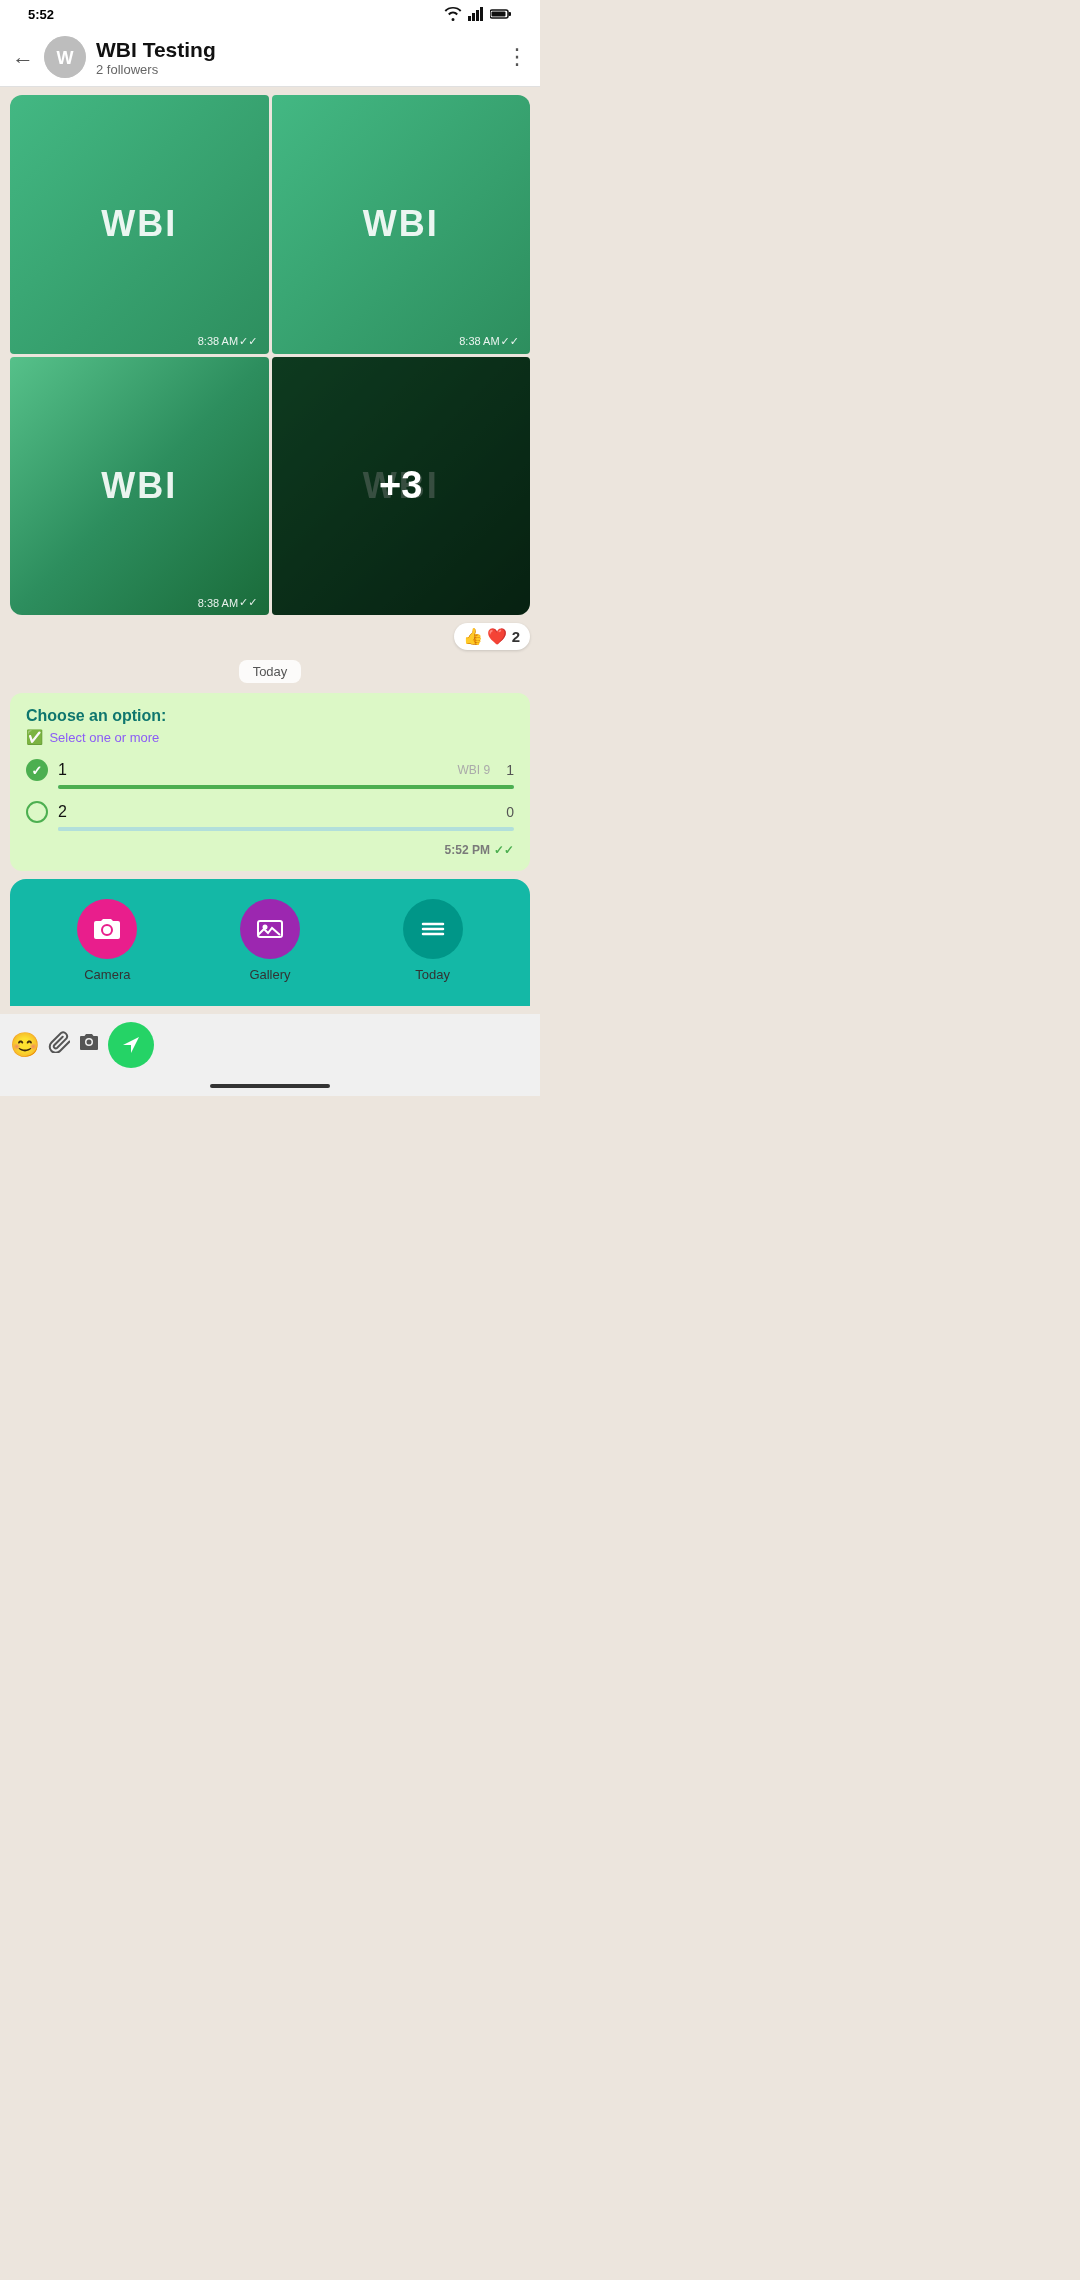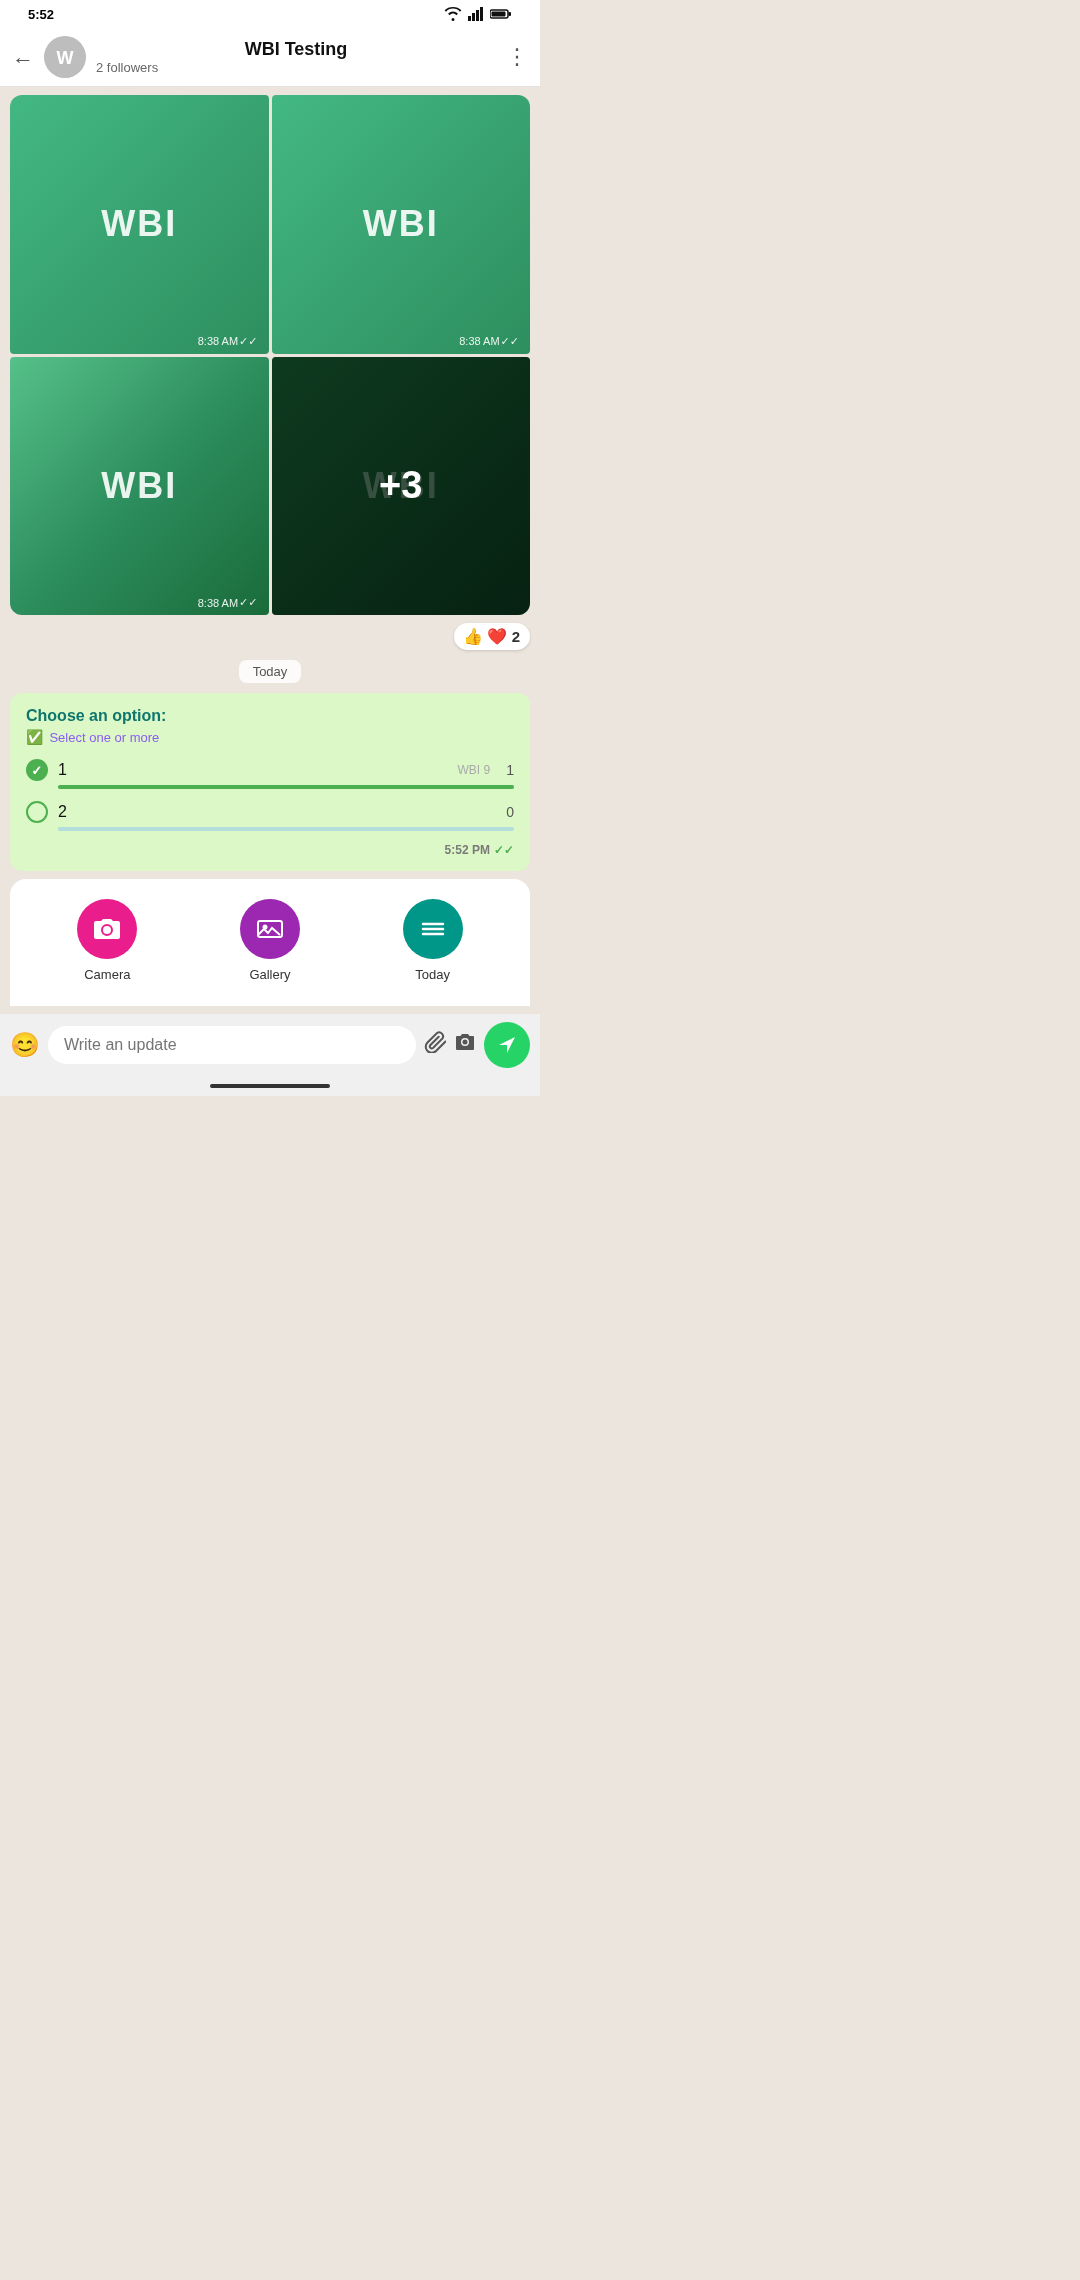--- a/index.html
+++ b/index.html
@@ -43,21 +43,21 @@
       height: 42px;
       border-radius: 50%;
       background: #ccc;
       display: flex;
       align-items: center;
       justify-content: center;
       overflow: hidden;
     }
     .header-avatar svg { width: 42px; height: 42px; }
     .header-info { flex: 1; }
-    .header-name { font-size: 18px; font-weight: 600; color: #111; text-align: center; }
+    .header-name { font-size: 21px; font-weight: 600; color: #111; }
     .header-subtitle { font-size: 13px; color: #666; }
     .header-more { font-size: 22px; color: #555; cursor: pointer; }
 
     
     .chat-area {
       background: #ece5dd;
       padding: 8px 10px;
       min-height: 600px;
     }
 
@@ -245,21 +245,21 @@
       align-items: center;
       gap: 4px;
       margin-top: 8px;
       font-size: 12px;
       color: #7a7a7a;
       font-weight: bold;
     }
 
     
     .attachment-panel {
-      background: #ffffff;
+      background: #14b8a6;
       border-radius: 16px 16px 0 0;
       padding: 20px 16px 24px;
       display: flex;
       justify-content: space-around;
       margin-top: 8px;
     }
     .attach-item {
       display: flex;
       flex-direction: column;
       align-items: center;
@@ -497,21 +497,20 @@
           <line x1="4" y1="17" x2="24" y2="17" stroke="white" stroke-width="2.5" stroke-linecap="round"></line>
         </svg>
       </div>
       <span class="attach-label">Today</span>
     </div>
   </div>
 </div>
 
 <div class="input-bar">
   <span class="emoji-btn">😊</span>
-  <input type="text" class="text-input" placeholder="Write an update" style="">
   <span class="attach-btn">
     <svg width="22" height="22" viewBox="0 0 22 22">
       <path d="M21.5 10.5l-9.5 9.5a6 6 0 01-8.5-8.5l9.5-9.5a4 4 0 015.5 5.5l-9.5 9.5a2 2 0 01-2.8-2.8l8.5-8.5" stroke="#555" stroke-width="2" fill="none" stroke-linecap="round"></path>
     </svg>
   </span>
   <span class="camera-btn">
     <svg width="22" height="22" viewBox="0 0 22 22">
       <path d="M8 3l-1.5 2H3a1 1 0 00-1 1v12a1 1 0 001 1h16a1 1 0 001-1V6a1 1 0 00-1-1h-3.5L14 3H8zm3 4a4 4 0 110 8 4 4 0 010-8zm0 1.5a2.5 2.5 0 100 5 2.5 2.5 0 000-5z" fill="#555"></path>
     </svg>
   </span>

